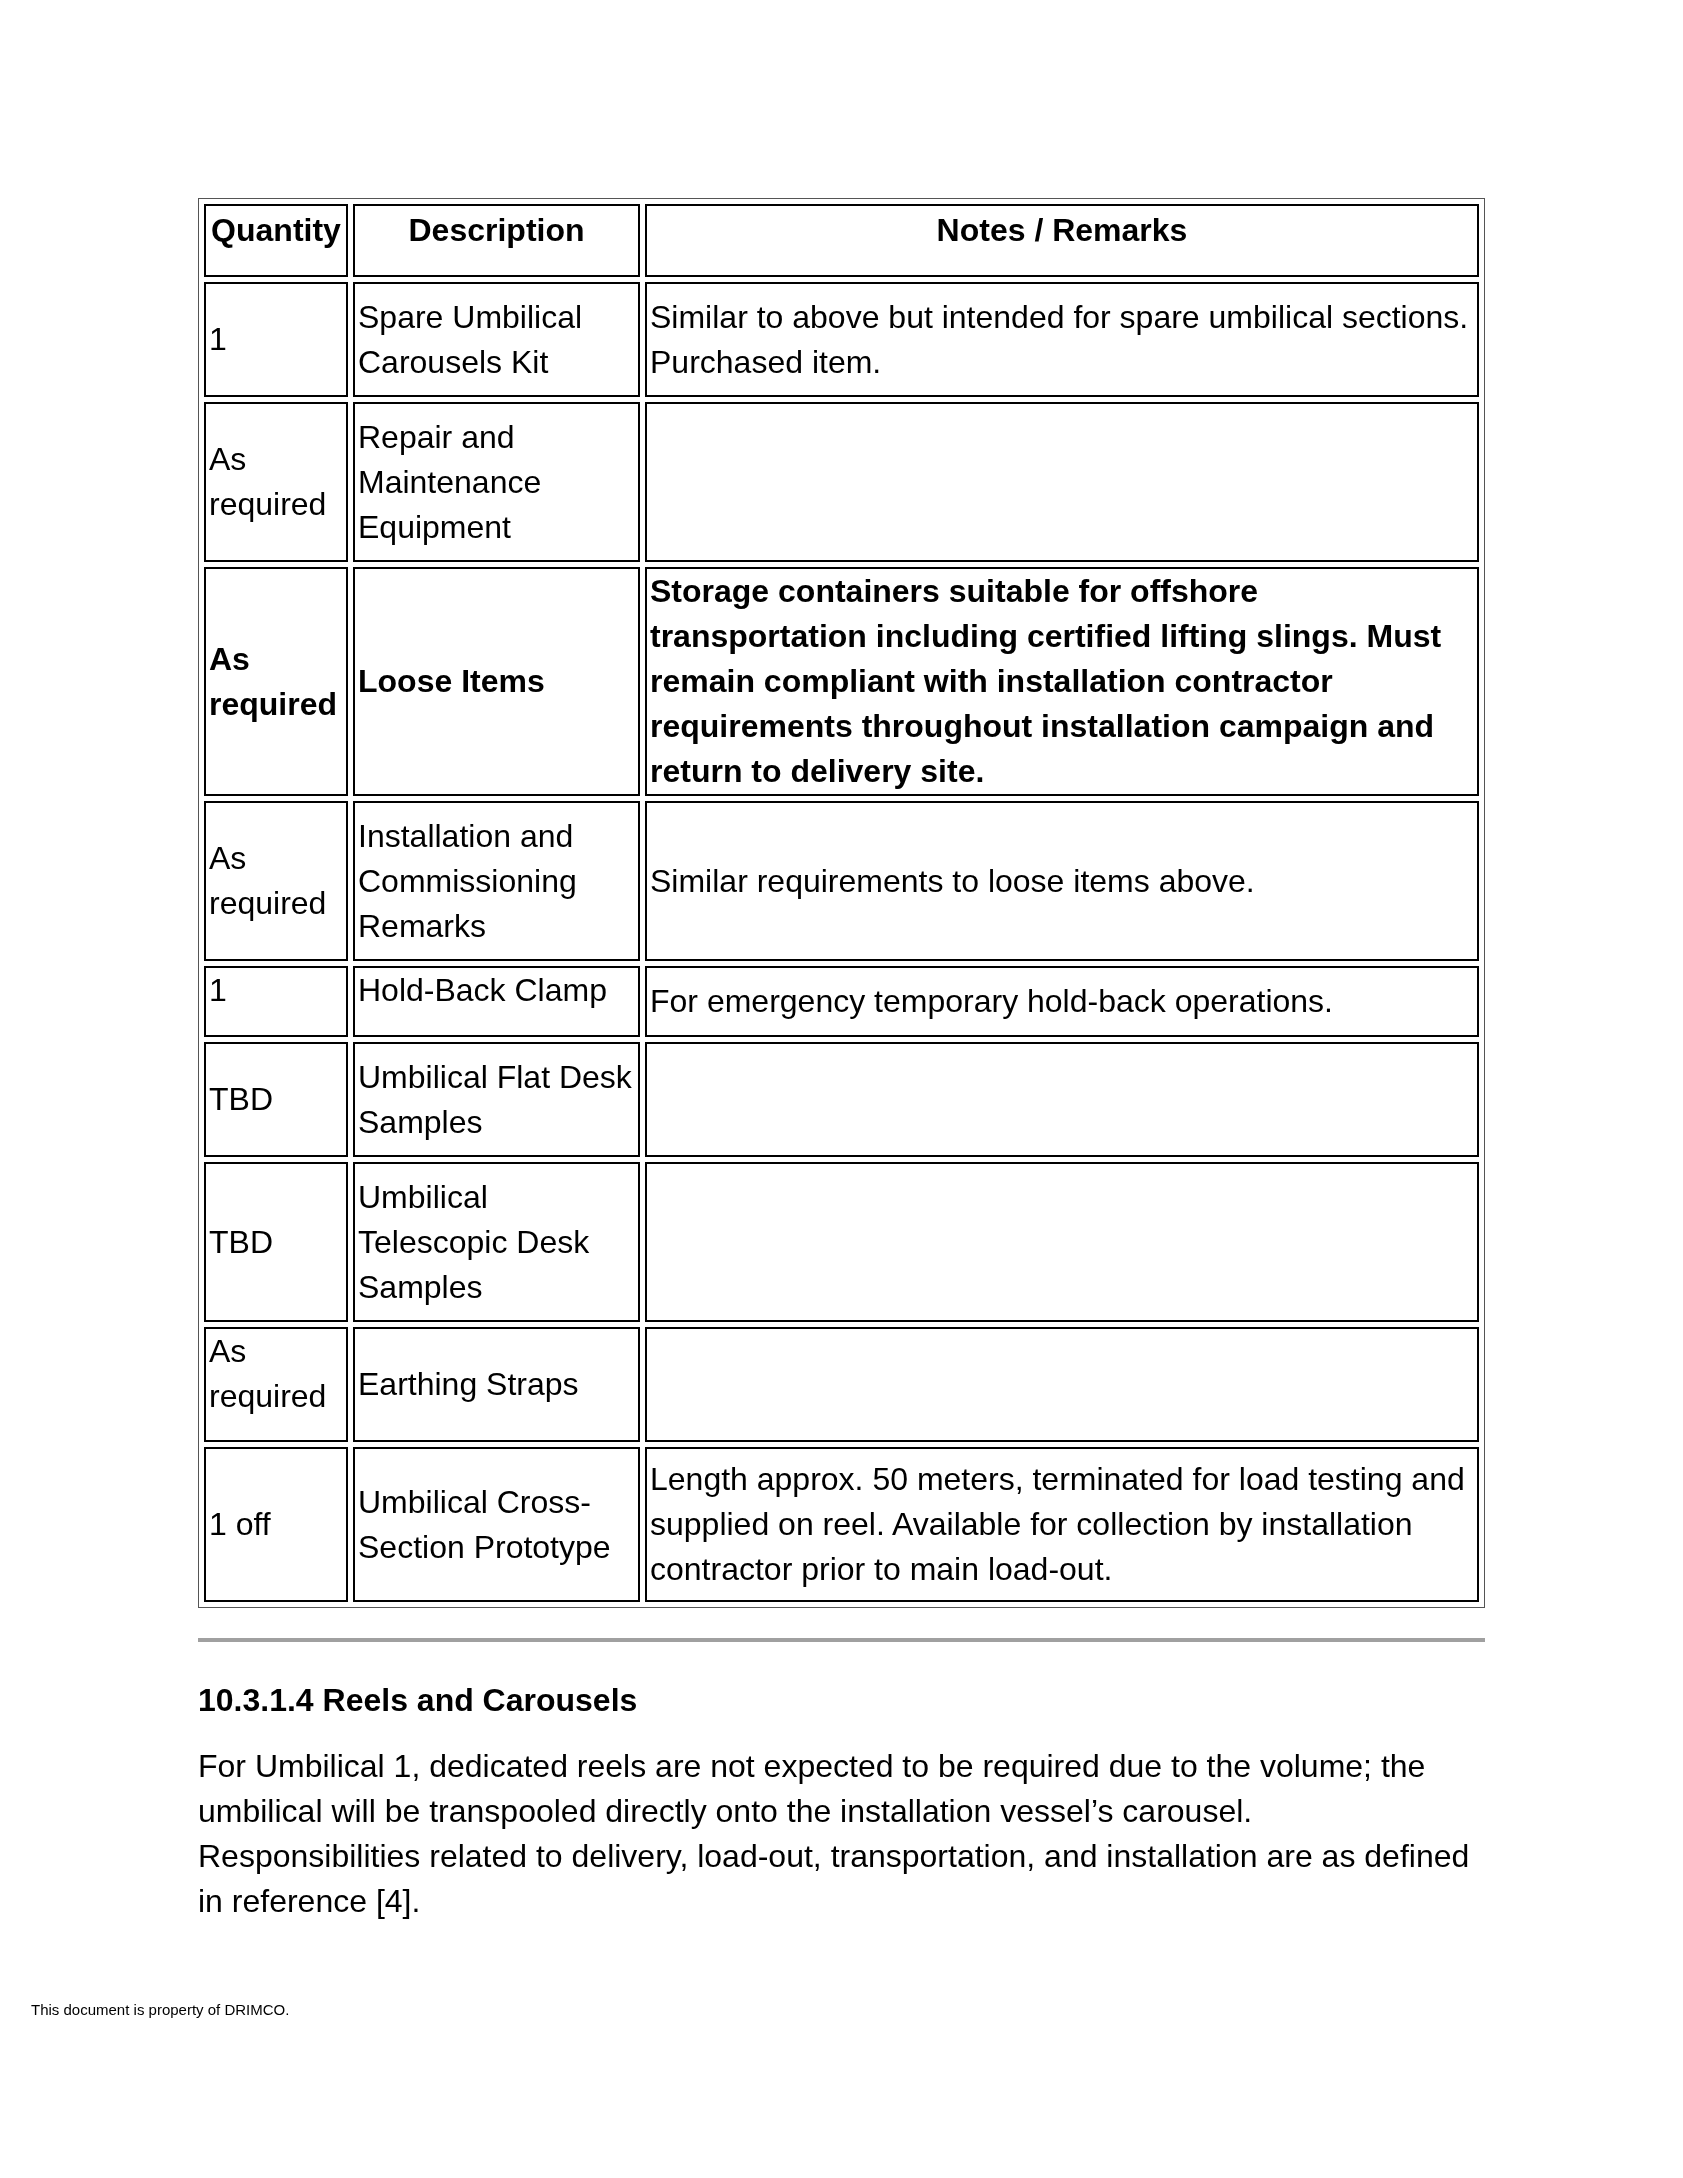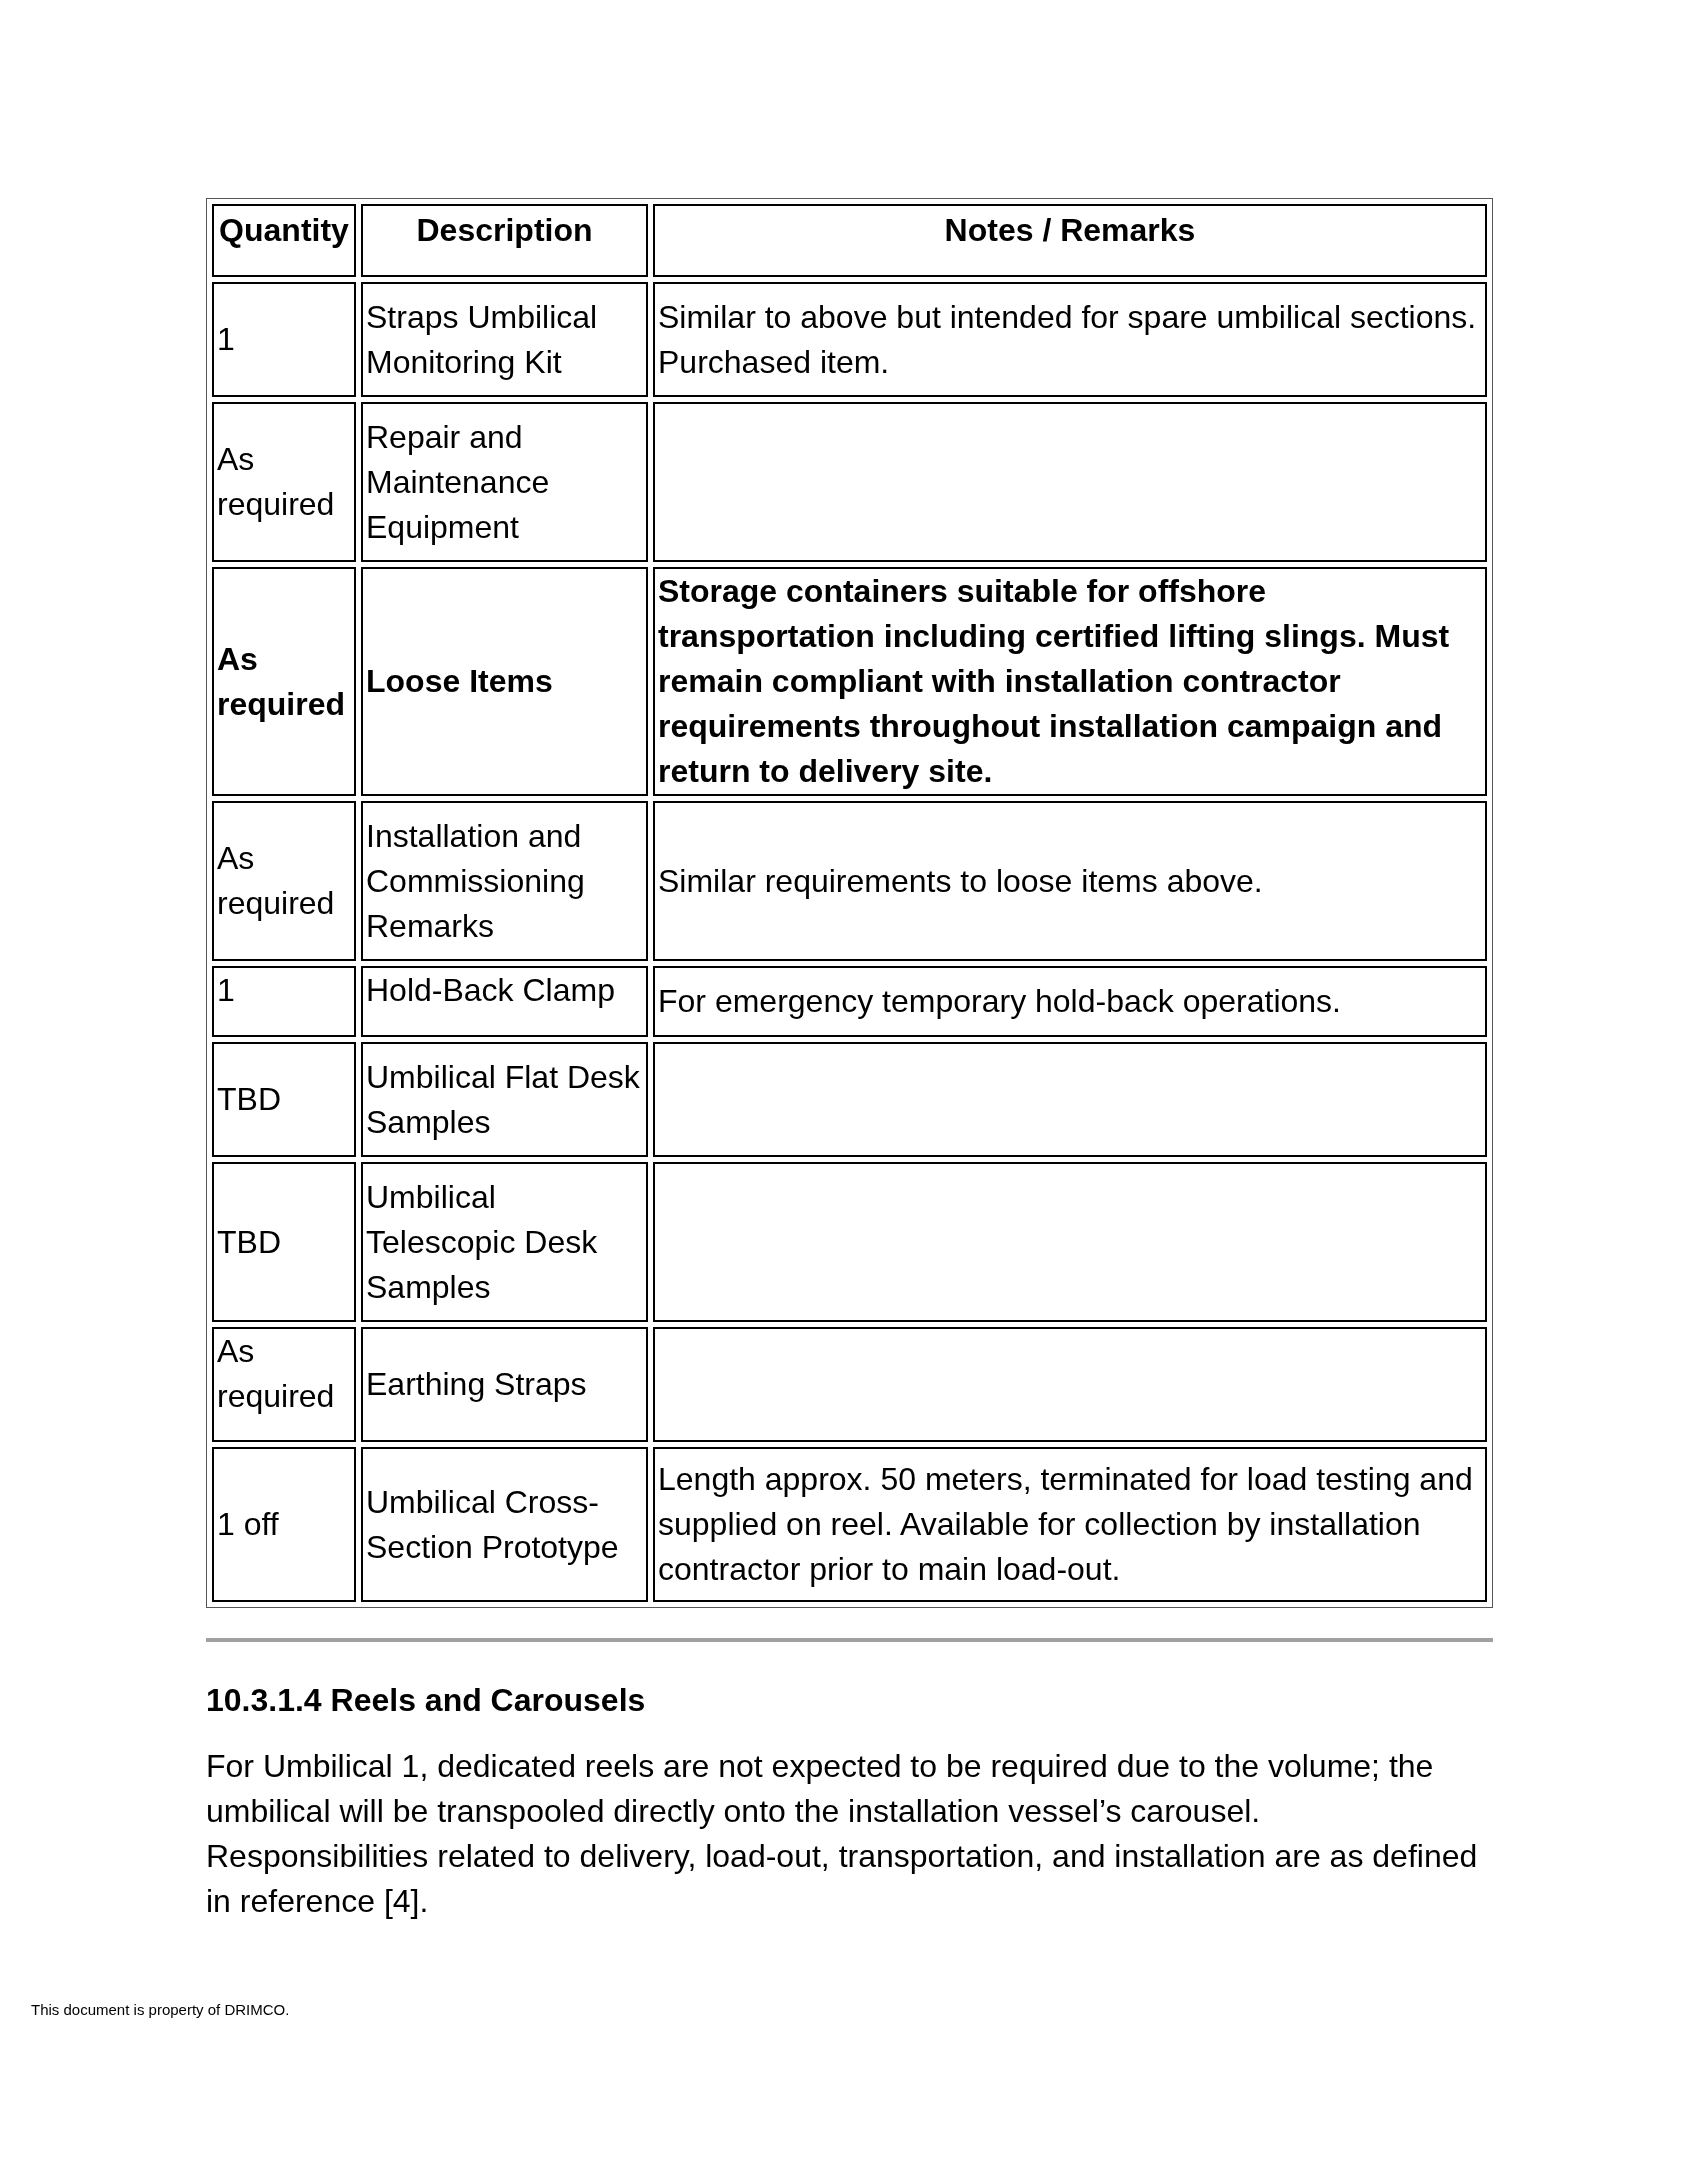--- a/index.html
+++ b/index.html
@@ -1,17 +1,17 @@
 <!DOCTYPE html>
 <html><head>
 <meta charset="utf-8">
 <style>
   html, body { margin: 0; padding: 0; background: #ffffff; }
   body { width: 1683px; height: 2178px; position: relative; font-family: "Liberation Sans", sans-serif; color: #000; }
-  .page { position: absolute; left: 206px; top: 198px; width: 1287px; }
+  .page { position: absolute; left: 198px; top: 198px; width: 1287px; }
   table.items {
     border: 1px solid #555;
     border-collapse: separate;
     border-spacing: 5px;
     width: 1287px;
     font-size: 32px;
     line-height: 45px;
     table-layout: fixed;
   }
   table.items th, table.items td {
@@ -52,21 +52,21 @@
     <thead>
       <tr>
         <th>Quantity</th>
         <th>Description</th>
         <th>Notes / Remarks</th>
       </tr>
     </thead>
     <tbody>
       <tr class="r1">
         <td>1</td>
-        <td>Straps Umbilical Monitoring Kit</td>
+        <td>Spare Umbilical Carousels Kit</td>
         <td class="notes">Similar to above but intended for spare umbilical sections. Purchased item.</td>
       </tr>
       <tr class="r2">
         <td>As required</td>
         <td>Repair and Maintenance Equipment</td>
         <td class="notes"></td>
       </tr>
       <tr class="r3">
         <td>As required</td>
         <td>Loose Items</td>

